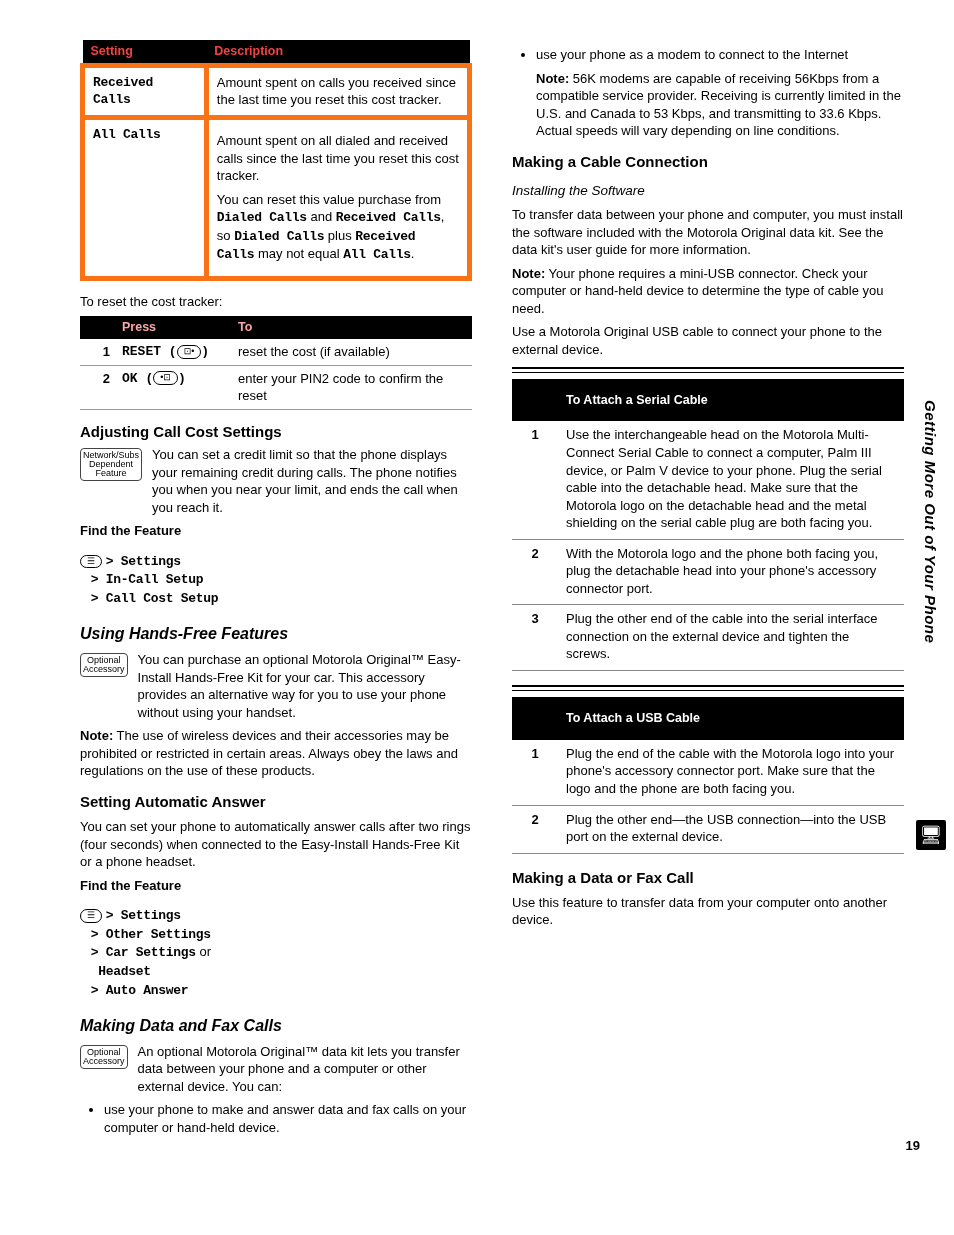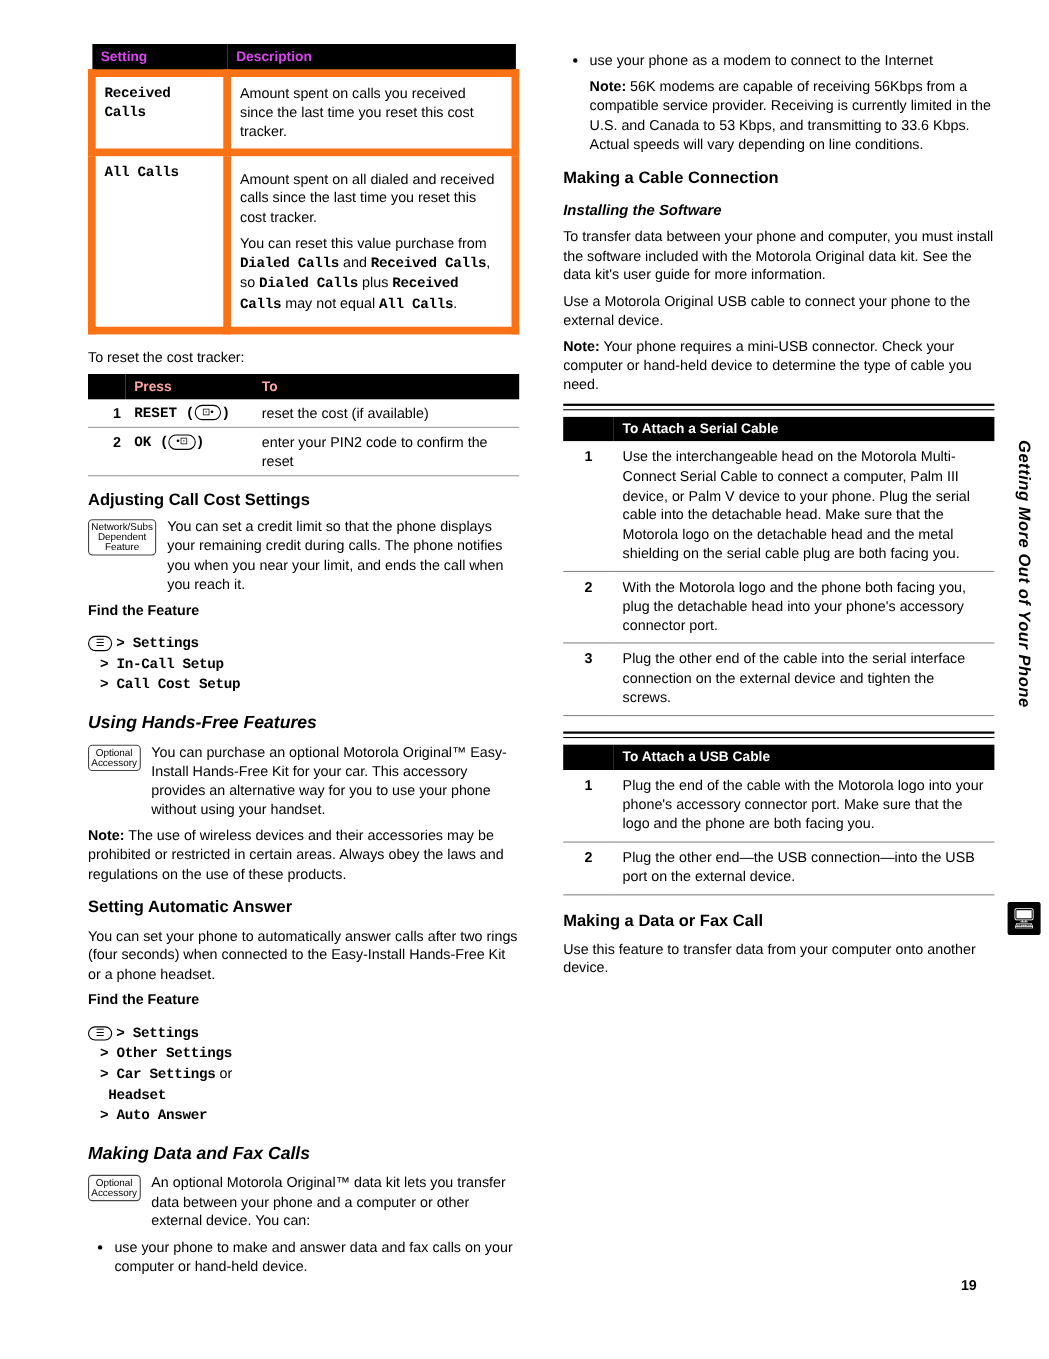--- a/index.html
+++ b/index.html
@@ -21,28 +21,28 @@
     flex: 1;
     min-width: 0;
   }
   table.boxed {
     border-collapse: collapse;
     width: 100%;
     margin-bottom: 12px;
   }
   table.boxed th {
     background: #000;
-    color: #d946ef;
+    color: #ef4444;
     font-weight: bold;
     text-align: left;
     padding: 3px 8px;
     font-size: 12.5px;
   }
   table.boxed td {
-    border: 7px solid #f97316;
+    border: 5px solid #f97316;
     padding: 6px 8px;
     vertical-align: top;
     font-size: 13px;
   }
   table.boxed td.label {
     font-family: "Courier New", monospace;
     font-weight: bold;
     letter-spacing: -0.3px;
     width: 32%;
   }
@@ -85,21 +85,21 @@
   table.proc {
     border-collapse: collapse;
     width: 100%;
     margin-bottom: 14px;
   }
   table.proc th {
     background: #000;
     color: #fff;
     font-weight: bold;
     text-align: left;
-    padding: 3px 8px;
+    padding: 13px 8px;
     font-size: 12.5px;
   }
   table.proc td {
     padding: 5px 8px 7px 8px;
     vertical-align: top;
     font-size: 13px;
     border-bottom: 1px solid #888;
   }
   table.proc td.num {
     font-weight: bold;
@@ -112,21 +112,21 @@
     font-style: italic;
     font-size: 16px;
     margin: 16px 0 6px 0;
   }
   h2.sub {
     font-weight: bold;
     font-size: 15px;
     margin: 12px 0 4px 0;
   }
   h3.subsub {
-    font-weight: bold;
+    font-weight: normal;
     font-style: italic;
     font-size: 13.5px;
     margin: 10px 0 4px 0;
   }
   p { margin: 6px 0; }
   .indent-icon {
     display: flex;
     gap: 10px;
   }
   .indent-icon .icon {
@@ -178,21 +178,21 @@
     color: #fff;
     display:flex;
     align-items:center;
     justify-content:center;
     font-size:18px;
     border-radius: 2px;
   }
   .page-num {
     position: absolute;
     bottom: 18px;
-    right: 66px;
+    right: 34px;
     font-weight: bold;
     font-size: 13px;
   }
   .key-icon {
     display: inline-block;
     border: 1.5px solid #000;
     border-radius: 10px;
     padding: 0 6px 1px 6px;
     font-size: 9px;
     line-height: 1.2;
@@ -331,22 +331,22 @@
       <span>use your phone as a modem to connect to the Internet</span>
       <p style="margin-top:6px"><b>Note:</b><span> 56K modems are capable of receiving 56Kbps from a compatible service provider. Receiving is currently limited in the U.S. and Canada to 53 Kbps, and transmitting to 33.6 Kbps. Actual speeds will vary depending on line conditions.</span></p>
     </li>
   </ul>
 
   <h2 class="sub">Making a Cable Connection</h2>
 
   <h3 class="subsub">Installing the Software</h3>
   <p>To transfer data between your phone and computer, you must install the software included with the Motorola Original data kit. See the data kit's user guide for more information.</p>
 
+  <p><b>Note:</b><span> Your phone requires a mini-USB connector. Check your computer or hand-held device to determine the type of cable you need.</span></p>
   <p>Use a Motorola Original USB cable to connect your phone to the external device.</p>
-  <p><b>Note:</b><span> Your phone requires a mini-USB connector. Check your computer or hand-held device to determine the type of cable you need.</span></p>
 
   <hr class="hr-double">
   <table class="proc">
     <tbody>
           <tr>
             <th style="width:30px"></th>
             <th>To Attach a Serial Cable</th>
           </tr>
     <tr>
             <td class="num">1</td>

